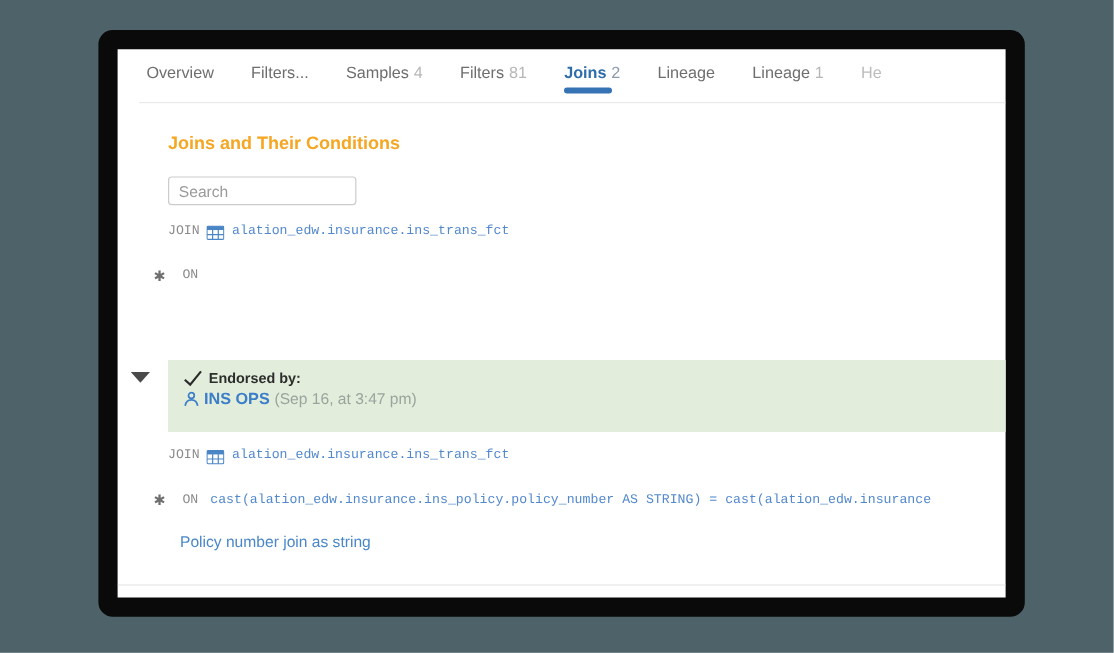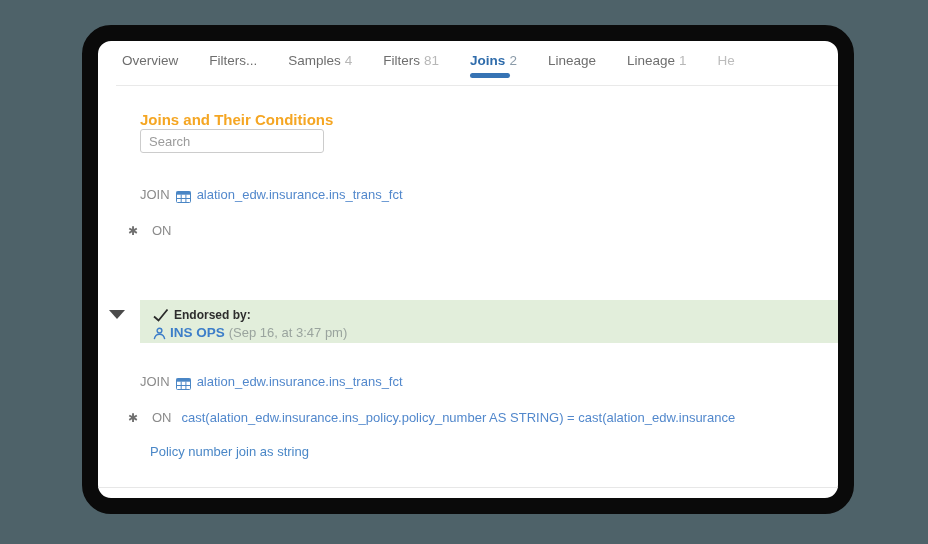--- a/index.html
+++ b/index.html
@@ -1,66 +1,66 @@
 <!DOCTYPE html>
 <html><head>
 <meta charset="utf-8">
 <style>
   * { margin:0; padding:0; box-sizing:border-box; }
   html,body { width:928px; height:544px; overflow:hidden; }
   body { background:#4e6269; font-family:"Liberation Sans", sans-serif; position:relative; }
 
   .card {
     position:absolute; left:82px; top:25px; width:772px; height:489px;
-    background:#ffffff; border:16px solid #0a0a0a; border-radius:29px;
+    background:#ffffff; border:16px solid #0a0a0a; border-radius:12px;
     overflow:hidden;
   }
   .card-inner { position:relative; width:740px; height:457px; }
 
   
   .tabbar { position:absolute; left:24px; top:12px; display:flex; gap:31px; align-items:flex-start; }
   .tab { position:relative; font-size:13.5px; color:#6e6e6e; cursor:pointer; padding-bottom:14px; white-space:nowrap; }
   .tab .count { color:#b7b7b7; margin-left:4px; }
   .tab.active { color:#2f6cab; font-weight:bold; }
   .tab.active .count { color:#8a9aa8; font-weight:normal; }
   .tab.faded { color:#bcbcbc; }
   .tab-underline { position:absolute; left:0; bottom:4px; width:40px; height:5px; background:#3673b4; border-radius:3px; }
   .tab-divider { position:absolute; left:18px; right:0; top:44px; height:1px; background:#e9e9e9; }
 
   
   .page-title { position:absolute; left:42px; top:70px; font-size:15px; font-weight:600; color:#f5a623; }
   .search-input {
-    position:absolute; left:42px; top:88px; width:184px; height:24px;
+    position:absolute; left:42px; top:106px; width:157px; height:24px;
     border:1px solid #cccccc; border-radius:3px; padding:0 8px;
     font-size:13px; color:#333; font-family:"Liberation Sans", sans-serif; outline:none;
   }
   .search-input::placeholder { color:#9b9b9b; }
 
-  .mono { font-family:Liberation Sans, sans-serif; font-size:13px; white-space:pre; }
+  .mono { font-family:Liberation Mono, monospace; font-size:11px; white-space:pre; }
   .kw { color:#8b8b8b; }
   .code-blue { color:#5288cc; }
 
   .join-line { position:absolute; left:42px; display:flex; align-items:center; gap:6px; }
   .table-icon { display:inline-block; width:15px; height:12px; position:relative; top:0px; }
   .on-line { position:absolute; left:30px; right:-40px; display:flex; align-items:center; gap:10px; overflow:hidden; }
   .star-icon { color:#6f6f6f; font-size:12px; width:14px; font-family:"DejaVu Sans", sans-serif; flex:0 0 auto; }
   .join-title { position:absolute; left:52px; font-size:13px; color:#4a87c7; cursor:pointer; }
 
   
   .caret-down {
     position:absolute; left:11px; top:269px; width:0; height:0; cursor:pointer;
     border-left:8px solid transparent; border-right:8px solid transparent; border-top:9px solid #4a4a4a;
   }
   .endorse-box {
-    position:absolute; left:42px; right:-16px; top:259px; height:43px;
+    position:absolute; left:42px; right:-16px; top:259px; height:60px;
     background:#e2eedb; padding:8px 0 0 13px;
   }
   .endorse-row1 { display:flex; align-items:center; gap:5px; }
   .endorse-label { font-size:12px; font-weight:bold; color:#2d2d2d; }
-  .endorse-row2 { display:flex; align-items:flex-end; gap:4px; margin-top:3px; }
+  .endorse-row2 { display:flex; align-items:center; gap:4px; margin-top:3px; }
   .endorse-user { font-size:13.5px; font-weight:600; color:#3d7ec9; cursor:pointer; }
   .endorse-time { font-size:13px; color:#9aa49e; }
 
   .bottom-divider { position:absolute; left:0; right:0; top:446px; height:1px; background:#e7e7e7; }
 </style>
 </head>
 <body>
 
 <div class="card">
   <div class="card-inner">

